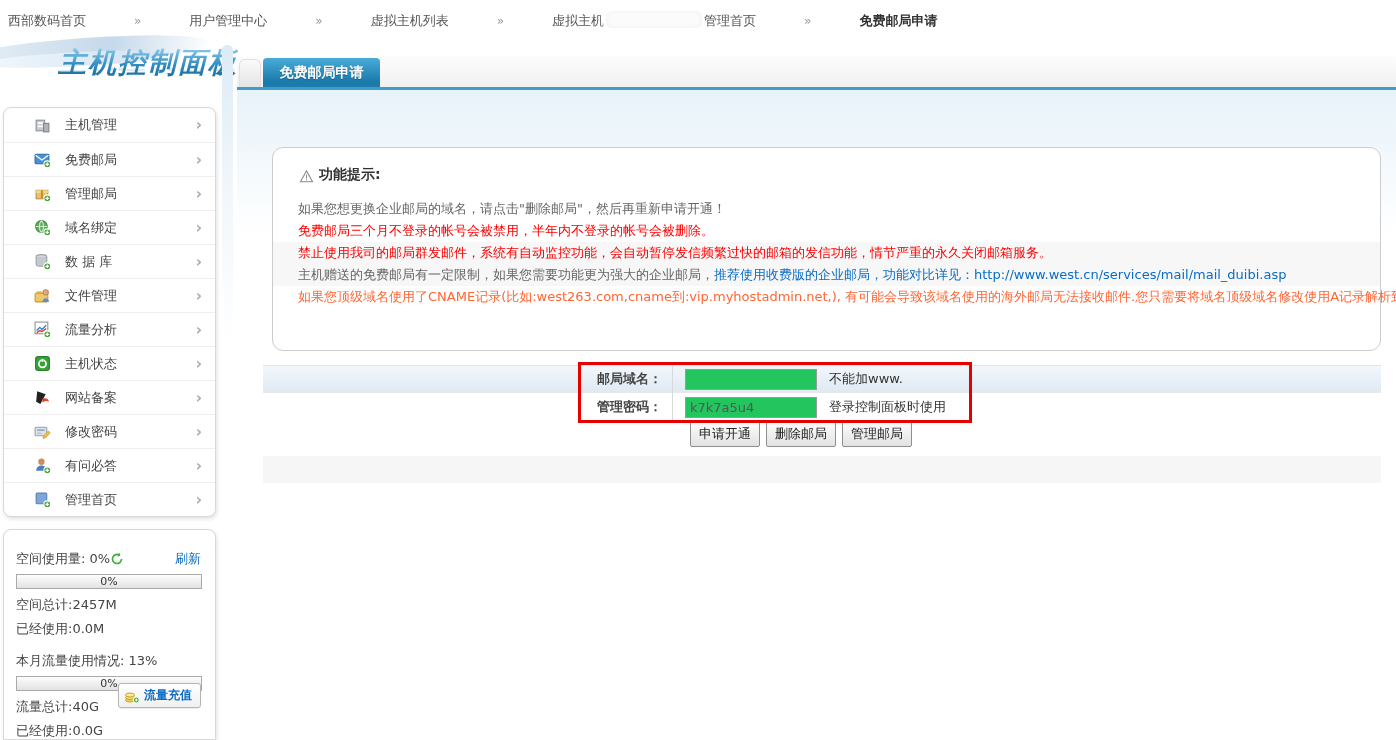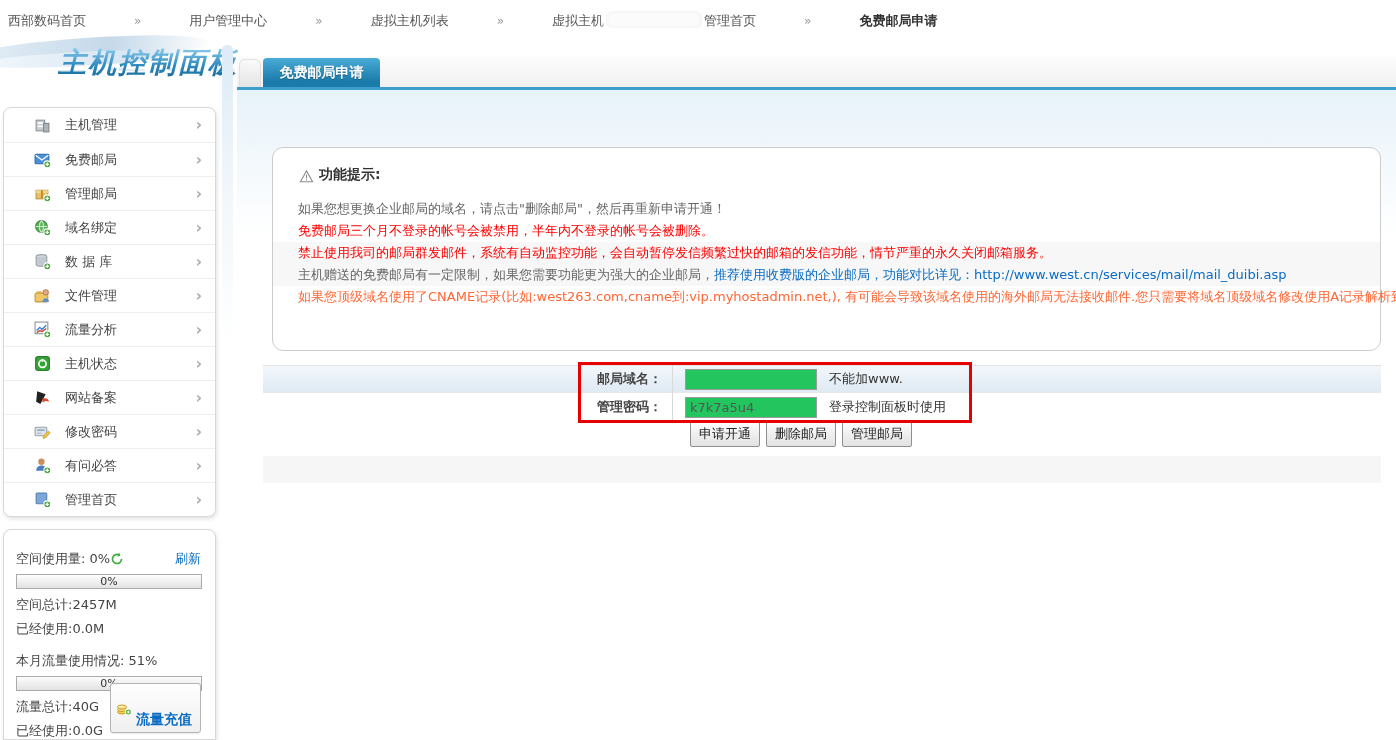--- a/index.html
+++ b/index.html
@@ -52,21 +52,21 @@
     display:flex; align-items:center; font-size:13px;gap:48px; }
   .refresh-link svg { width:14px; height:14px; margin-right:3px; }
   .pbar { width:186px; height:15px; border:1px solid #aaa; margin:2px 0 7px 0;
     background:linear-gradient(#fdfdfd,#e2e2e2); text-align:center; font-size:11px;
     color:#333; line-height:14px; }
   .traffic-block { margin-top:14px; }
   .recharge-btn { position:absolute; right:14px; top:153px; display:flex; align-items:center;
     border:1px solid #b5b5b5; border-radius:3px; background:linear-gradient(#fff,#f0f0f0);
     padding:3px 8px 3px 5px; cursor:pointer; box-shadow:0 1px 1px rgba(0,0,0,.08); }
   .recharge-btn svg { width:16px; height:16px; margin-right:4px; }
-  .recharge-btn span { color:#0a6cc4; font-weight:bold; font-size:14px;margin-top:24px; }
+  .recharge-btn span { color:#0a6cc4; font-weight:bold; font-size:12px; }
 
   
   .tab-strip { position:absolute; left:237px; top:55px; width:1159px; height:35px;
     background:linear-gradient(#fdfdfd,#f0f0f0); border-bottom:3px solid #3d9dcc;
     border-radius:8px 0 0 0; }
   .tab-stub { position:absolute; left:2px; top:4px; width:22px; height:28px;
     background:linear-gradient(#fafafa,#e4e4e4); border-radius:6px 6px 0 0;
     border:1px solid #e0e0e0; border-bottom:none; }
   .tab-active { position:absolute; left:26px; top:3px; width:117px; height:29px;
     background:linear-gradient(#4aabd8,#1b7cab 80%); border-radius:4px 4px 0 0;
@@ -287,21 +287,21 @@
             <path d="M13.2 8a5.2 5.2 0 1 1-2.1-4.2" fill="none" stroke="#3fae3f" stroke-width="1.9"></path>
             <path d="M10.6 0.8l1.2 3.5-3.6.9z" fill="#3fae3f"></path>
           </svg>
         <span>刷新</span>
       </span>
     </div>
     <div class="pbar">0%</div>
     <div class="stat-line">空间总计:2457M</div>
     <div class="stat-line">已经使用:0.0M</div>
     <div class="traffic-block">
-      <div class="stat-line">本月流量使用情况: 51%</div>
+      <div class="stat-line">本月流量使用情况: 13%</div>
       <div class="pbar">0%</div>
       <div class="stat-line">流量总计:40G</div>
       <div class="stat-line">已经使用:0.0G</div>
     </div>
     <div class="recharge-btn">
       <svg viewBox="0 0 16 16">
           <ellipse cx="6" cy="12" rx="4.5" ry="2" fill="#f5cf4a" stroke="#c9a22e"></ellipse>
           <ellipse cx="6" cy="9.5" rx="4.5" ry="2" fill="#f8dc74" stroke="#c9a22e"></ellipse>
           <ellipse cx="6" cy="7" rx="4.5" ry="2" fill="#fae99e" stroke="#c9a22e"></ellipse>
           <circle cx="12.3" cy="12" r="3" fill="#44a834" stroke="#fff"></circle>

